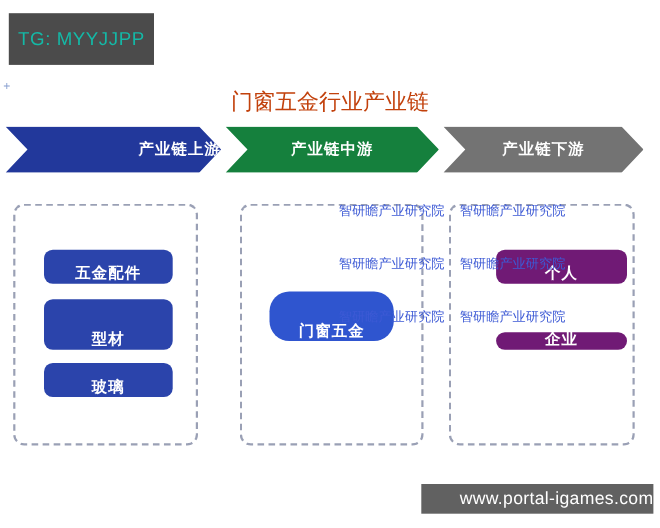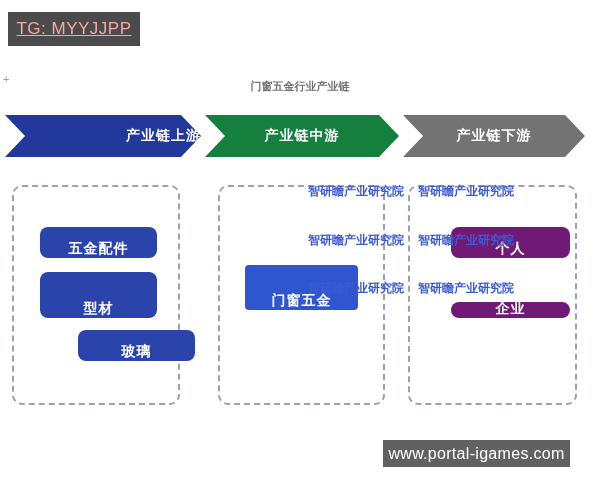--- a/index.html
+++ b/index.html
@@ -3,32 +3,32 @@
 <meta charset="utf-8">
 <style>
   html,body{margin:0;padding:0;}
   body{
     width:600px;height:480px;position:relative;overflow:hidden;
     background:#ffffff;
     font-family:"Liberation Sans","DejaVu Sans",sans-serif;
   }
   
   .tg-badge{
-    position:absolute;left:8px;top:12px;width:132px;height:34px;
-    background:#4b4b4b;color:#fca5a5;font-size:17px;
-    display:flex;align-items:center;justify-content:center;letter-spacing:.5px;text-decoration:underline;
+    position:absolute;left:8px;top:12px;width:132px;height:47px;
+    background:#4b4b4b;color:#14b8a6;font-size:17px;
+    display:flex;align-items:center;justify-content:center;letter-spacing:.5px;
   }
   
   .plus-mark{
     position:absolute;left:3px;top:74px;color:#8aa0d0;font-size:11px;line-height:11px;
   }
   
   .diagram-title{
     position:absolute;left:0;top:79px;width:600px;text-align:center;
-    font-size:11px;font-weight:bold;color:#737373;
+    font-size:20px;font-weight:normal;color:#c2410c;
   }
   
   .arrow{
     position:absolute;top:115px;height:42px;
     display:flex;align-items:center;justify-content:center;
     color:#ffffff;font-size:14px;font-weight:bold;letter-spacing:1px;
     clip-path:polygon(0 0,calc(100% - 20px) 0,100% 50%,calc(100% - 20px) 100%,0 100%,20px 50%);
   }
   .arrow-1{left:5px;width:196px;background:#22389b;justify-content:flex-end;}
   .arrow-2{left:205px;width:194px;background:#15803d;}
@@ -43,40 +43,40 @@
   .box-2{left:218px;width:167px;}
   .box-3{left:408px;width:169px;}
   
   .node{
     position:absolute;display:flex;align-items:flex-end;justify-content:center;
     color:#ffffff;font-weight:bold;font-size:14px;border-radius:8px;letter-spacing:1px;
   }
   .n-upstream{left:40px;width:117px;background:#2b44ab;}
   .n-u1{top:227px;height:31px;}
   .n-u2{top:272px;height:46px;}
-  .n-u3{top:330px;height:31px;margin-left:38px;}
-  .n-mid{left:245px;width:113px;top:265px;height:45px;background:#2f55cf;border-radius:4px;}
+  .n-u3{top:330px;height:31px;}
+  .n-mid{left:245px;width:113px;top:265px;height:45px;background:#2f55cf;border-radius:18px;}
   .n-down{left:451px;width:119px;background:#701a75;}
   .n-d1{top:227px;height:31px;}
   .n-d2{top:302px;height:16px;}
   
   .watermark{
-    position:absolute;color:#3d5ad5;font-size:12px;font-weight:bold;white-space:nowrap;z-index:5;
+    position:absolute;color:#3d5ad5;font-size:12px;font-weight:normal;white-space:nowrap;z-index:5;
   }
   .wm-1{left:308px;top:183px;}
   .wm-2{left:308px;top:232px;}
   .wm-3{left:308px;top:280px;}
   .wm-4{left:418px;top:183px;}
   .wm-5{left:418px;top:232px;}
   .wm-6{left:418px;top:280px;}
   
   .url-bar{
-    position:absolute;left:383px;top:440px;width:187px;height:27px;
+    position:absolute;left:383px;top:440px;width:211px;height:27px;
     background:#616161;color:#ffffff;font-size:16px;
-    display:flex;align-items:center;justify-content:center;letter-spacing:.3px;
+    display:flex;align-items:center;justify-content:flex-end;letter-spacing:.3px;
   }
 </style>
 </head>
 <body>
 
 <div class="tg-badge">
   <span>TG: MYYJJPP</span>
 </div>
 
 <span class="plus-mark">+</span>

